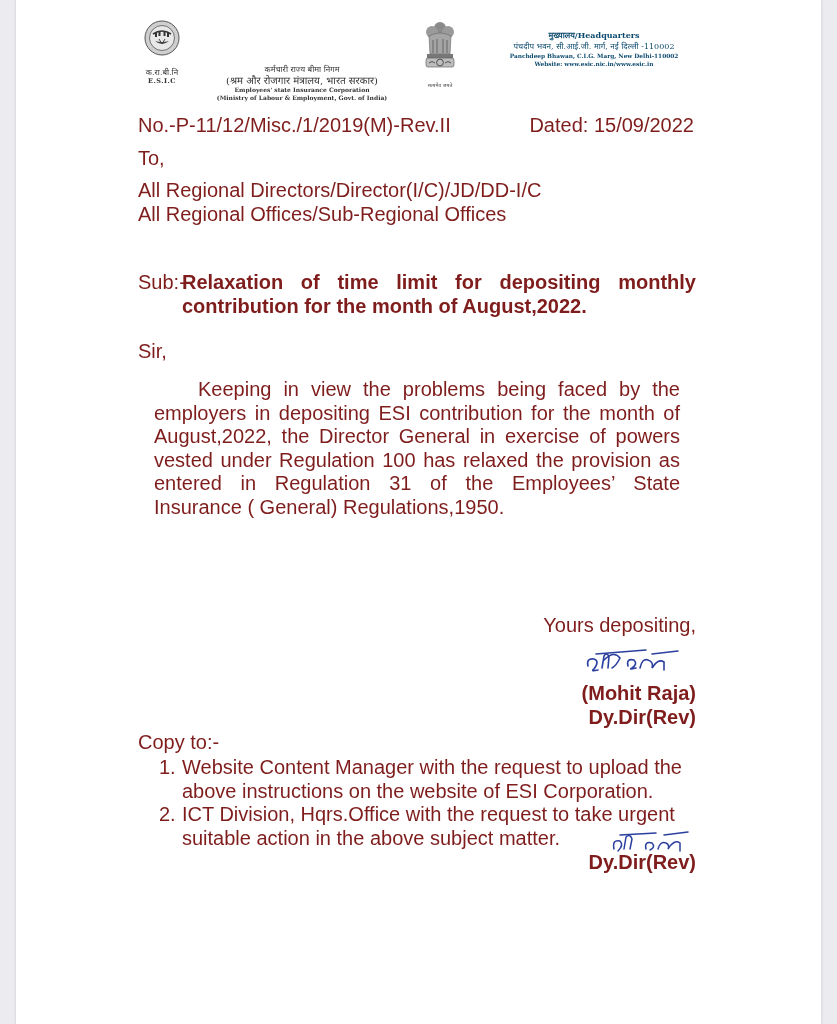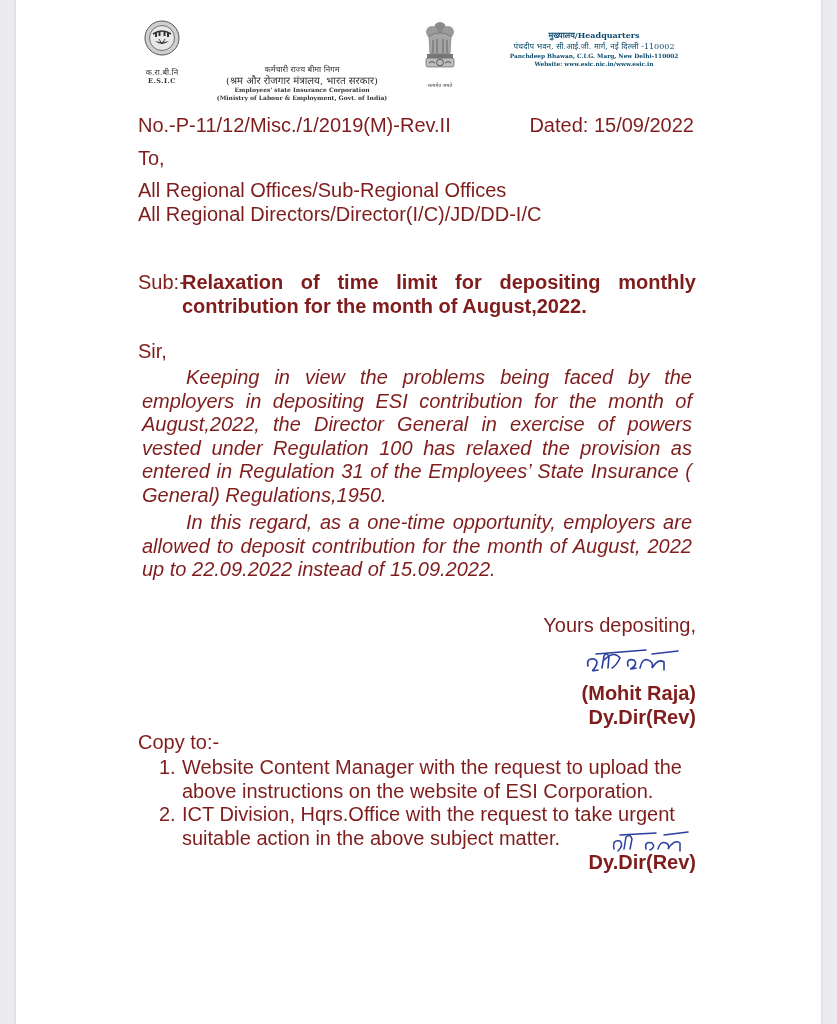--- a/index.html
+++ b/index.html
@@ -38,21 +38,21 @@
   .txt { font-size: 20px; line-height: 23.5px; color: #7f1d1d; }
   .ref { left: 122px; top: 114px; }
   .dated { right: 127px; top: 114px; }
   .to { left: 122px; top: 147px; }
   .addr { left: 122px; top: 179px; }
   .subject { left: 122px; top: 271px; width: 558px; }
   .subject .label { position: absolute; left: 0; top: 0; }
   .subject .body { margin-left: 44px; font-weight: bold; text-align: justify; text-align-last: left; }
   .salutation { left: 122px; top: 340px; }
   .paras { left: 122px; top: 362px; width: 558px; }
-  .paras p { margin: 4px; text-align: justify; text-indent: 44px; font-style: italic; }
+  .paras p { margin: 16px; text-align: justify; text-indent: 44px; }
   .paras p.last-indent { text-align-last: left; }
   .closing { right: 125px; top: 614px; text-align: right; }
   .sign1 { left: 566px; top: 644px; }
   .signer { right: 125px; top: 682px; text-align: right; font-weight: bold; }
   .copyto { left: 122px; top: 731px; }
   .cc-list { left: 122px; top: 756px; width: 560px; }
   .cc-item { position: relative; padding-left: 44px; }
   .cc-item .num { position: absolute; left: 21px; top: 0; }
   .sign2 { left: 592px; top: 827px; }
   .signer2 { right: 125px; top: 851px; text-align: right; font-weight: bold; }
@@ -107,34 +107,33 @@
     <div class="l3">Panchdeep Bhawan, C.I.G. Marg, New Delhi-110002</div>
     <div class="l4">Website: www.esic.nic.in/www.esic.in</div>
   </div>
 
   <div class="abs txt ref">No.-P-11/12/Misc./1/2019(M)-Rev.II</div>
   <div class="abs txt dated">Dated: 15/09/2022</div>
 
   <div class="abs txt to">To,</div>
 
   <div class="abs txt addr">
+    <div>All Regional Directors/Director(I/C)/JD/DD-I/C</div>
     <div>All Regional Offices/Sub-Regional Offices</div>
-    <div>All Regional Directors/Director(I/C)/JD/DD-I/C</div>
   </div>
 
   <div class="abs txt subject">
     <span class="label">Sub:-</span>
     <div class="body">Relaxation of time limit for depositing monthly contribution for the month of August,2022.</div>
   </div>
 
   <div class="abs txt salutation">Sir,</div>
 
   <div class="abs txt paras">
     <p>Keeping in view the problems being faced by the employers in depositing ESI contribution for the month of August,2022, the Director General in exercise of powers vested under Regulation 100 has relaxed the provision as entered in Regulation 31 of the Employees’ State Insurance ( General) Regulations,1950.</p>
-    <p>In this regard, as a one-time opportunity, employers are allowed to deposit contribution for the month of August, 2022 up to 22.09.2022 instead of 15.09.2022.</p>
   </div>
 
   <div class="abs txt closing">Yours depositing,</div>
 
   <div class="abs sign1">
     <svg width="100" height="34" viewBox="0 0 100 34">
       <g fill="none" stroke="#2b3f9e" stroke-width="1.6" stroke-linecap="round">
         <path d="M6 22 Q4 14 12 15 Q18 17 12 25 Q8 28 16 26"></path>
         <path d="M20 24 L22 12 Q24 8 27 12 L26 24"></path>
         <path d="M22 16 Q32 6 38 14 Q34 22 30 24"></path>

